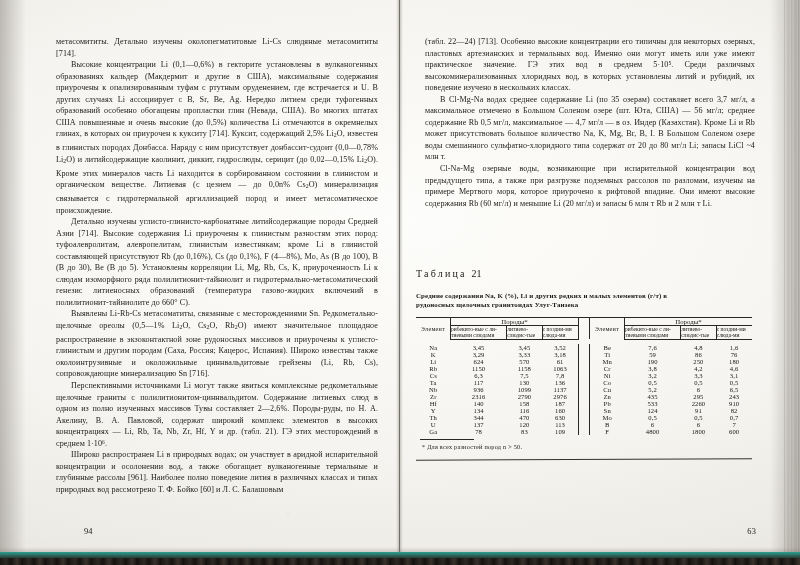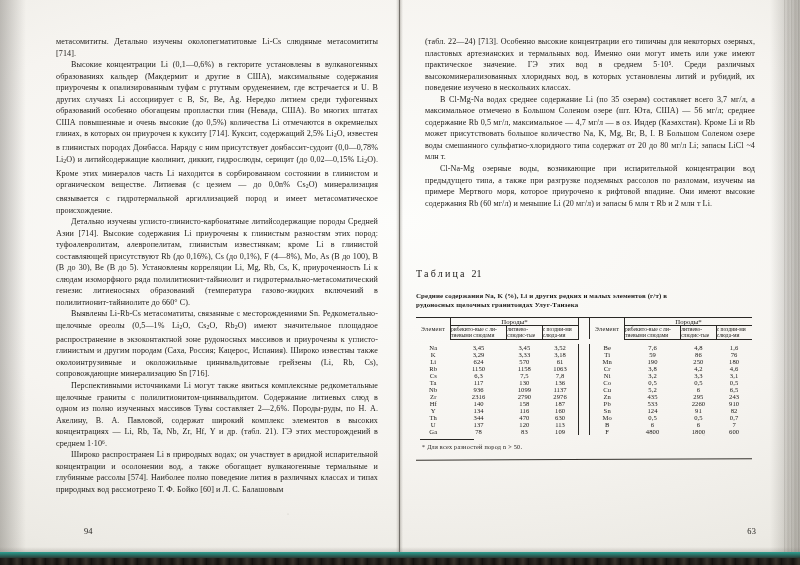--- a/index.html
+++ b/index.html
@@ -257,21 +257,21 @@
 <div id="scan">
   <div class="sheet"></div>
 
   <div class="page page-left">
     <div class="column">
       <p class="noindent">метасомититы. Детально изучены околопегматитовые Li-Cs слюдяные метасомититы [714].</p>
       <p>Высокие концентрации Li (0,1—0,6%) в гекторите установлены в вулканогенных образованиях кальдер (Макдермит и другие в США), максимальные содержания приурочены к опализированным туфам с ртутным оруденением, где встречается и U. В других случаях Li ассоциирует с B, Sr, Be, Ag. Нередко литием среди туфогенных образований особенно обогащены пропластки глин (Невада, США). Во многих штатах США повышенные и очень высокие (до 0,5%) количества Li отмечаются в окремнелых глинах, в которых он приурочен к кукситу [714]. Куксит, содержащий 2,5% Li<sub>2</sub>O, известен в глинистых породах Донбасса. Наряду с ним присутствует донбассит-судоит (0,0—0,78% Li<sub>2</sub>O) и литийсодержащие каолинит, диккит, гидрослюды, серицит (до 0,02—0,15% Li<sub>2</sub>O). Кроме этих минералов часть Li находится в сорбированном состоянии в глинистом и органическом веществе. Литиевая (с цезием — до 0,0n% Cs<sub>2</sub>O) минерализация связывается с гидротермальной аргиллизацией пород и имеет метасоматическое происхождение.</p>
       <p>Детально изучены углисто-глинисто-карбонатные литийсодержащие породы Средней Азии [714]. Высокие содержания Li приурочены к глинистым разностям этих пород: туфоалевролитам, алевропелитам, глинистым известнякам; кроме Li в глинистой составляющей присутствуют Rb (до 0,16%), Cs (до 0,1%), F (4—8%), Mo, As (B до 100), B (B до 30), Be (B до 5). Установлены корреляции Li, Mg, Rb, Cs, K, приуроченность Li к слюдам изоморфного ряда полилитионит-тайниолит и гидротермально-метасоматический генезис литиеносных образований (температура газово-жидких включений в полилитионит-тайниолите до 660° C).</p>
       <p>Выявлены Li-Rb-Cs метасоматиты, связанные с месторождениями Sn. Редкометально-щелочные ореолы (0,5—1% Li<sub>2</sub>O, Cs<sub>2</sub>O, Rb<sub>2</sub>O) имеют значительное площадное распространение в экзоконтактной зоне рудоносных массивов и приурочены к углисто-глинистым и другим породам (Саха, Россия; Кацерос, Испания). Широко известны также околоинтрузивные и околожильные циннвальдитовые грейзены (Li, Rb, Cs), сопровождающие минерализацию Sn [716].</p>
       <p>Перспективными источниками Li могут также явиться комплексные редкометальные щелочные граниты с полилитионитом-циннвальдитом. Содержание литиевых слюд в одном из полно изученных массивов Тувы составляет 2—2,6%. Породы-руды, по Н. А. Акелину, В. А. Павловой, содержат широкий комплекс элементов в высоких концентрациях — Li, Rb, Ta, Nb, Zr, Hf, Y и др. (табл. 21). ГЭ этих месторождений в среднем 1·10⁶.</p>
-      <p>Широко распространен Li в природных водах; он участвует в аридной испарительной концентрации и осолонении вод, а также обогащает вулканогенные термальные и глубинные рассолы [574]. Наиболее полно поведение лития в различных классах и типах природных вод рассмотрено Т. Ф. Бойко [60] и Л. С. Балашовым</p>
+      <p>Широко распространен Li в природных водах; он участвует в аридной испарительной концентрации и осолонении вод, а также обогащает вулканогенные термальные и глубинные рассолы [961]. Наиболее полно поведение лития в различных классах и типах природных вод рассмотрено Т. Ф. Бойко [60] и Л. С. Балашовым</p>
     </div>
     <div class="folio folio-left">94</div>
   </div>
 
   <div class="page page-right">
     <div class="column">
       <p class="noindent">(табл. 22—24) [713]. Особенно высокие концентрации его типичны для некоторых озерных, пластовых артезианских и термальных вод. Именно они могут иметь или уже имеют практическое значение. ГЭ этих вод в среднем 5·10⁵. Среди различных высокоминерализованных хлоридных вод, в которых установлены литий и рубидий, их поведение изучено в нескольких классах.</p>
       <p>В Cl-Mg-Na водах среднее содержание Li (по 35 озерам) составляет всего 3,7 мг/л, а максимальное отмечено в Большом Соленом озере (шт. Юта, США) — 56 мг/л; среднее содержание Rb 0,5 мг/л, максимальное — 4,7 мг/л — в оз. Индер (Казахстан). Кроме Li и Rb может присутствовать большое количество Na, K, Mg, Br, B, I. В Большом Соленом озере воды смешанного сульфатно-хлоридного типа содержат от 20 до 80 мг/л Li; запасы LiCl ~4 млн т.</p>
       <p>Cl-Na-Mg озерные воды, возникающие при испарительной концентрации вод предыдущего типа, а также при разгрузке подземных рассолов по разломам, изучены на примере Мертвого моря, которое приурочено к рифтовой впадине. Они имеют высокие содержания Rb (60 мг/л) и меньшие Li (20 мг/л) и запасы 6 млн т Rb и 2 млн т Li.</p>
     </div>

